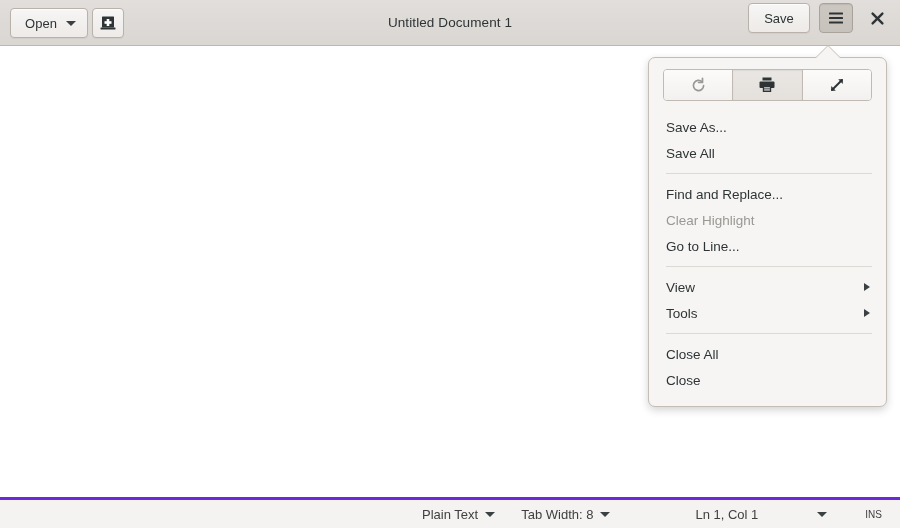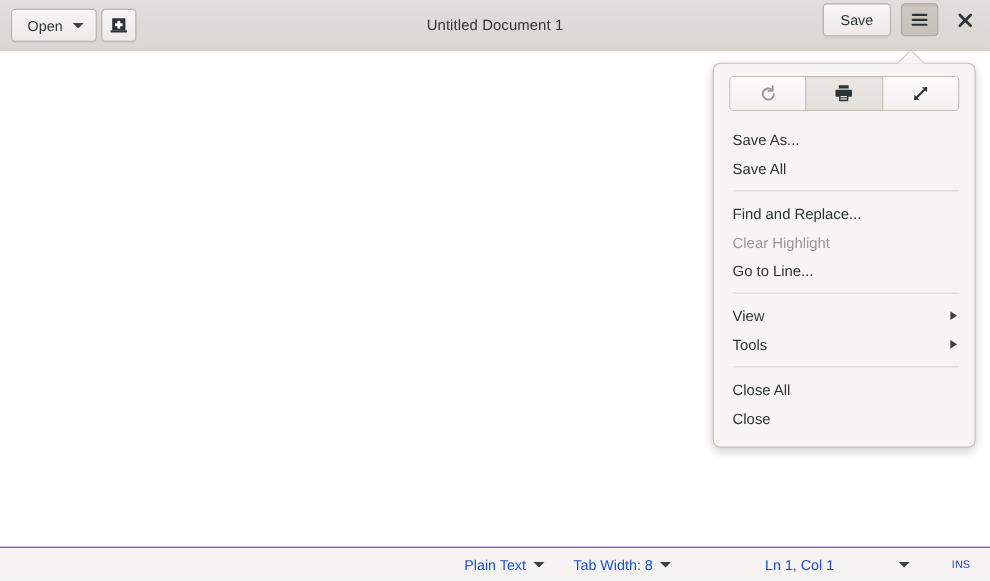--- a/index.html
+++ b/index.html
@@ -81,24 +81,24 @@
     position: absolute;
     top: 47px; left: 0; width: 900px; height: 450px;
     background: #ffffff;
   }
 
   
   .statusbar {
     position: absolute; left: 0; bottom: 0;
     width: 900px; height: 31px;
     background: #f4f3f1;
-    border-top: 1px solid #6d28d9;
+    border-top: 3px solid #6d28d9;
     display: flex; align-items: center; justify-content: flex-end;
     padding-right: 18px;
-    font-size: 13px; color: #1d4ed8;
+    font-size: 13px; color: #404040;
   }
   .sb-item {
     display: inline-flex; align-items: center; gap: 7px;
     cursor: default;
   }
   .sb-gap-a { margin-right: 26px; }
   .sb-gap-b { margin-right: 64px; }
   .sb-gap-c { margin-right: 38px; margin-left: 21px; }
   .sb-caret {
     width: 0; height: 0;

